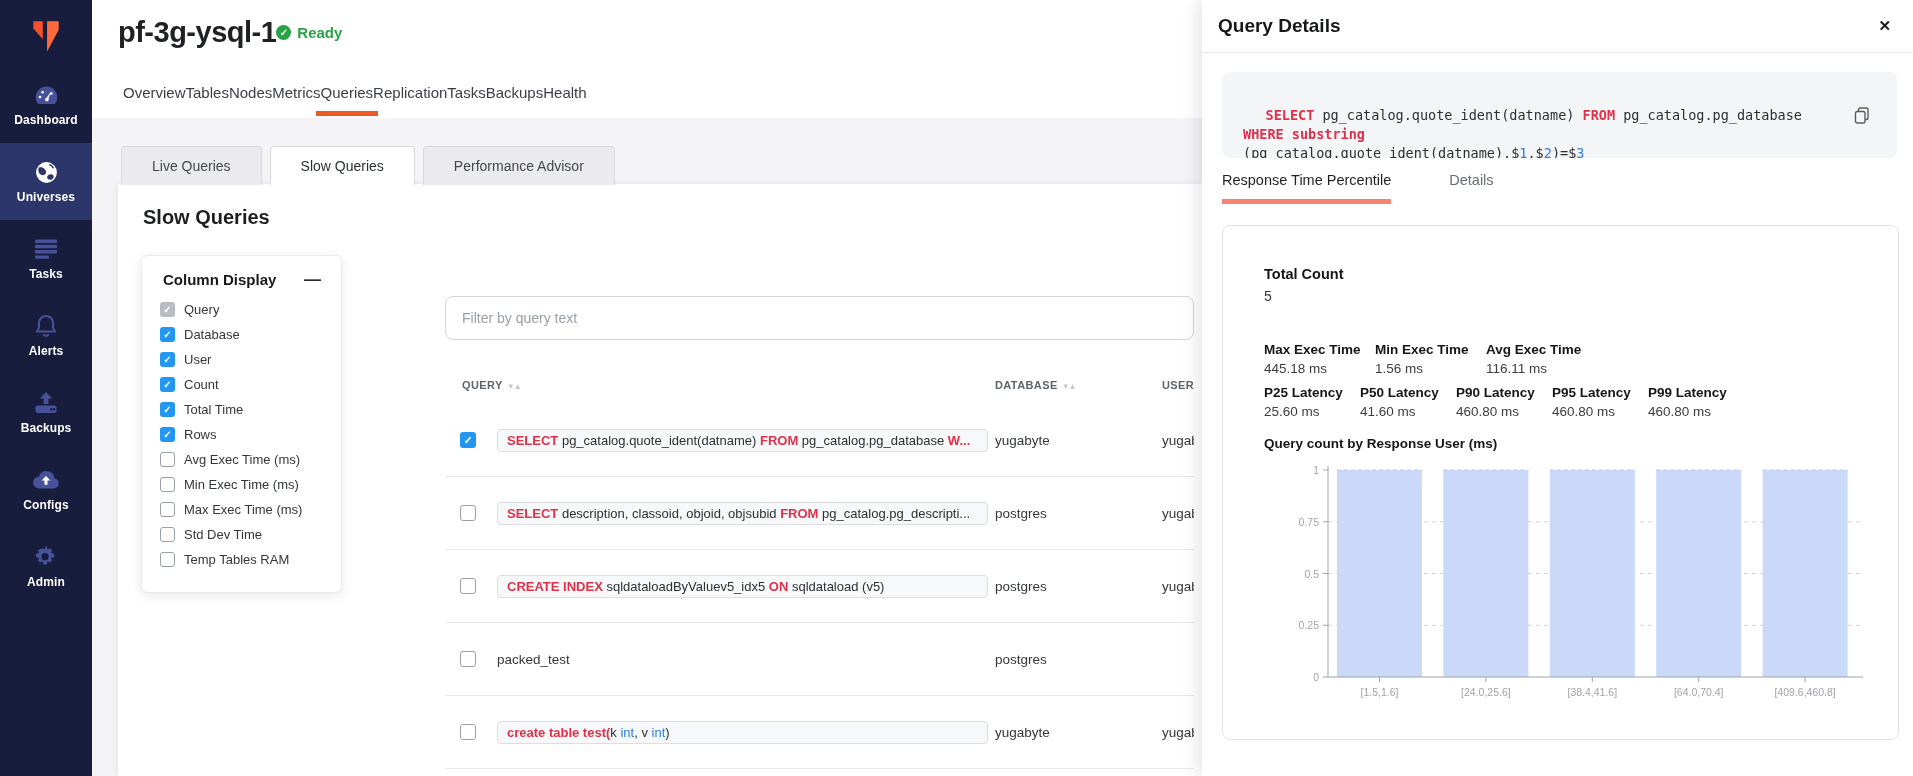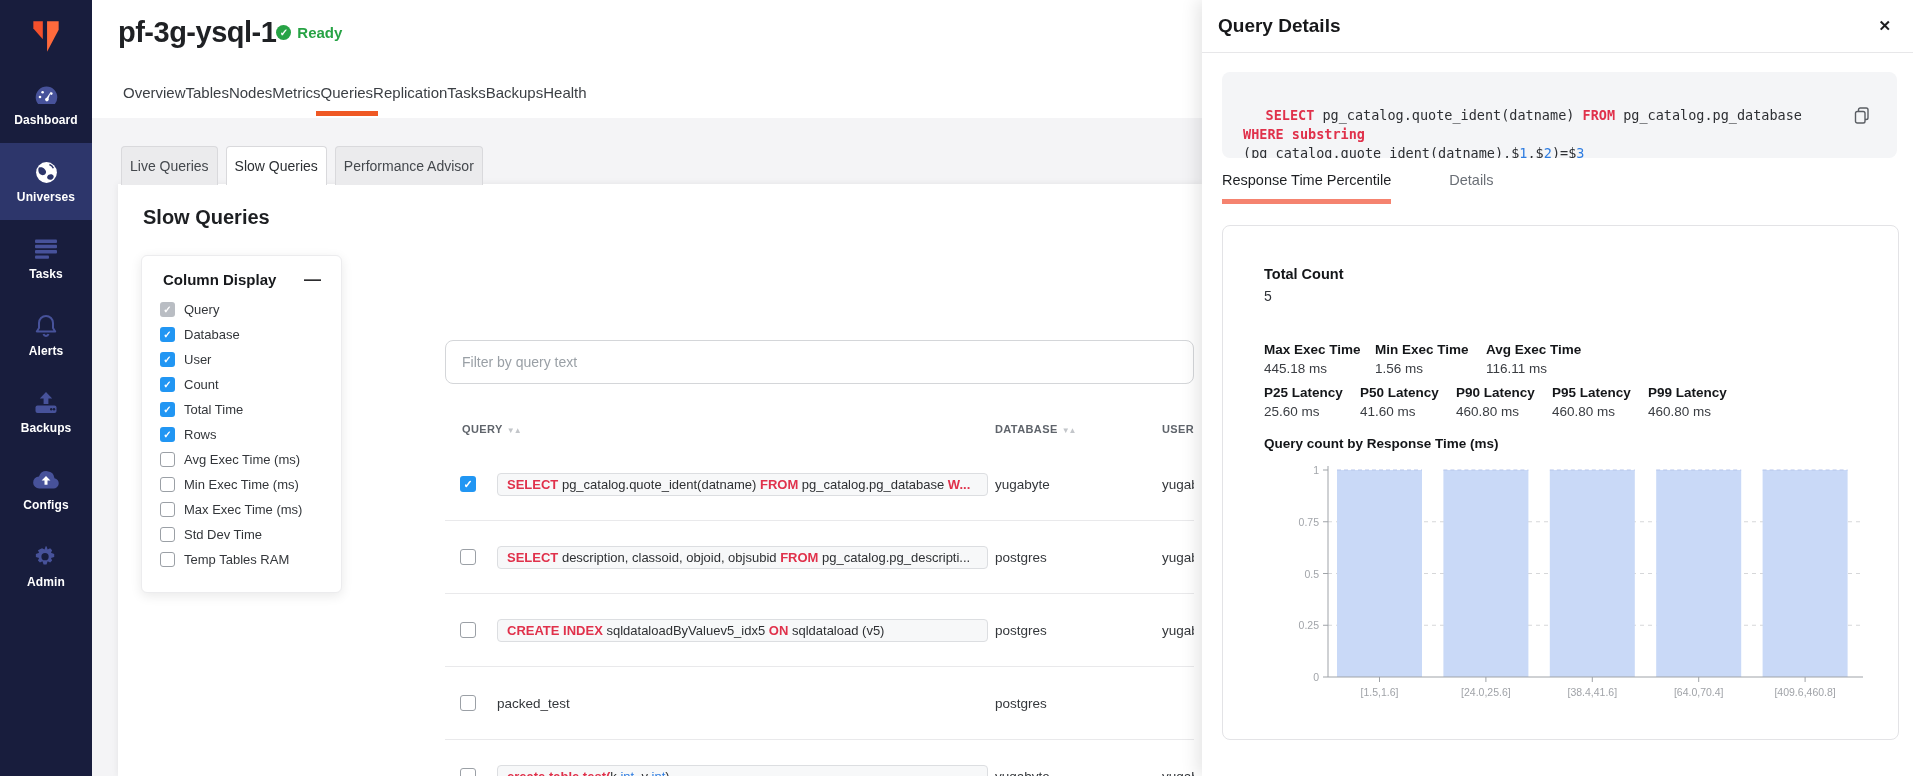--- a/index.html
+++ b/index.html
@@ -21,38 +21,38 @@
   .title-row h1 { margin:0; font-size:29px; font-weight:700; color:#1f2124; letter-spacing:-0.5px; }
   .ready { display:flex; align-items:center; gap:6px; color:#27a345; font-weight:700; font-size:15px; }
   .ready .chk { width:15px; height:15px; border-radius:50%; background:#27a345; color:#fff; font-size:10px; line-height:15px; text-align:center; font-weight:700; }
   .tabs { position:absolute; left:31px; bottom:0; display:flex; }
   .tab { font-size:15px; color:#3b3f44; padding-bottom:17px; position:relative; cursor:pointer; }
   .tab.active::after { content:""; position:absolute; left:-5px; right:-5px; bottom:2px; height:5px; background:#ef5824; }
 
   
   .content { position:absolute; left:92px; top:118px; width:1110px; bottom:0; background:#f4f4f6; }
   .subtabs { position:absolute; left:29px; top:28px; display:flex; gap:8px; z-index:2; }
-  .subtab { height:39px; padding:0 8px; display:flex; align-items:center; font-size:14px; color:#44484d; background:#ebebed; border:1px solid #d9d9dc; border-bottom:none; border-radius:4px 4px 0 0; cursor:pointer; }
+  .subtab { height:39px; padding:0 30px; display:flex; align-items:center; font-size:14px; color:#44484d; background:#ebebed; border:1px solid #d9d9dc; border-bottom:none; border-radius:4px 4px 0 0; cursor:pointer; }
   .subtab.active { background:#fff; color:#2c2f33; }
   .panel { position:absolute; left:26px; right:0; top:66px; bottom:0; background:#fff; box-shadow:0 0 7px rgba(0,0,0,.07); }
   .panel h2 { position:absolute; left:25px; top:22px; margin:0; font-size:20px; font-weight:700; color:#1d1f22; }
 
   
   .col-card { position:absolute; left:23px; top:71px; width:201px; height:338px; background:#fff; border:1px solid #ececee; border-radius:6px; box-shadow:0 3px 12px rgba(0,0,0,.09); }
   .col-head { display:flex; justify-content:space-between; align-items:center; padding:15px 20px 9px 21px; font-size:15px; font-weight:700; color:#17191c; }
   .collapse { color:#2c2c2e; font-weight:700; cursor:pointer; font-size:17px; line-height:10px; }
   .col-opt { height:25px; display:flex; align-items:center; gap:9px; padding-left:18px; font-size:13px; color:#33363a; cursor:pointer; }
   .cb { width:15px; height:15px; border-radius:3px; flex:none; font-size:10px; line-height:15px; text-align:center; color:#fff; font-weight:700; }
   .cb.un { background:#fff; border:1.5px solid #9ba0a6; }
   .cb.ck { background:#2196f3; }
   .cb.dis { background:#b9bdc3; }
 
   
   .table-area { position:absolute; left:327px; top:112px; right:8px; }
-  .filter { width:100%; height:44px; border:1px solid #d4d6d9; border-radius:8px; padding:0 16px; font-size:14px; color:#333; outline:none; background:#fff; font-family:"Liberation Sans", sans-serif;margin-top:44px; }
+  .filter { width:100%; height:44px; border:1px solid #d4d6d9; border-radius:8px; padding:0 16px; font-size:14px; color:#333; outline:none; background:#fff; font-family:"Liberation Sans", sans-serif; }
   .filter::placeholder { color:#9aa0a6; }
   .thead { position:relative; height:64px; }
   .th { position:absolute; bottom:13px; font-size:11px; font-weight:700; color:#5f646b; letter-spacing:.4px; cursor:pointer; }
   .th .arrows { color:#c3c6ca; font-size:8px; margin-left:4px; letter-spacing:-1px; }
   .trow { display:grid; grid-template-columns:52px 498px 167px 1fr; align-items:center; height:73px; border-bottom:1px solid #e9e9eb; }
   .rcb { margin-left:15px; width:16px; height:16px; font-size:11px; line-height:16px; cursor:pointer; }
   .qbox { margin-right:7px; background:#f7f8f9; border:1px solid #dcdee1; border-radius:4px; padding:3px 9px; font-size:13px; color:#2e3033; white-space:nowrap; overflow:hidden; cursor:pointer; }
   .seg-k { color:#e0314b; font-weight:700; }
   .seg-p { color:#2f7de1; }
   .td { font-size:13.5px; color:#34373b; white-space:nowrap; overflow:hidden; }
@@ -346,21 +346,21 @@
           </div>
           <div class="stat w2">
             <div class="lb">P95 Latency</div>
                     <div class="vl">460.80 ms</div>
           </div>
           <div class="stat w2">
             <div class="lb">P99 Latency</div>
                     <div class="vl">460.80 ms</div>
           </div>
         </div>
-      <div class="chart-title">Query count by Response Time (ms)</div>
+      <div class="chart-title">Query count by Response User (ms)</div>
       <div class="chart" id="chart"><svg width="600" height="250">
             <line x1="45" x2="580" y1="167.25" y2="167.25" stroke="#d6d7d9" stroke-dasharray="4 4"></line>
             <line x1="45" x2="580" y1="115.5" y2="115.5" stroke="#d6d7d9" stroke-dasharray="4 4"></line>
             <line x1="45" x2="580" y1="63.75" y2="63.75" stroke="#d6d7d9" stroke-dasharray="4 4"></line>
             <rect x="54" y="12" width="85" height="207" fill="#c9d9f7"></rect>
             <line x1="54" x2="139" y1="12" y2="12" stroke="#b6c5ea" stroke-dasharray="4 3"></line>
             <rect x="160.4" y="12" width="85" height="207" fill="#c9d9f7"></rect>
             <line x1="160.4" x2="245.4" y1="12" y2="12" stroke="#b6c5ea" stroke-dasharray="4 3"></line>
             <rect x="266.8" y="12" width="85" height="207" fill="#c9d9f7"></rect>
             <line x1="266.8" x2="351.8" y1="12" y2="12" stroke="#b6c5ea" stroke-dasharray="4 3"></line>

